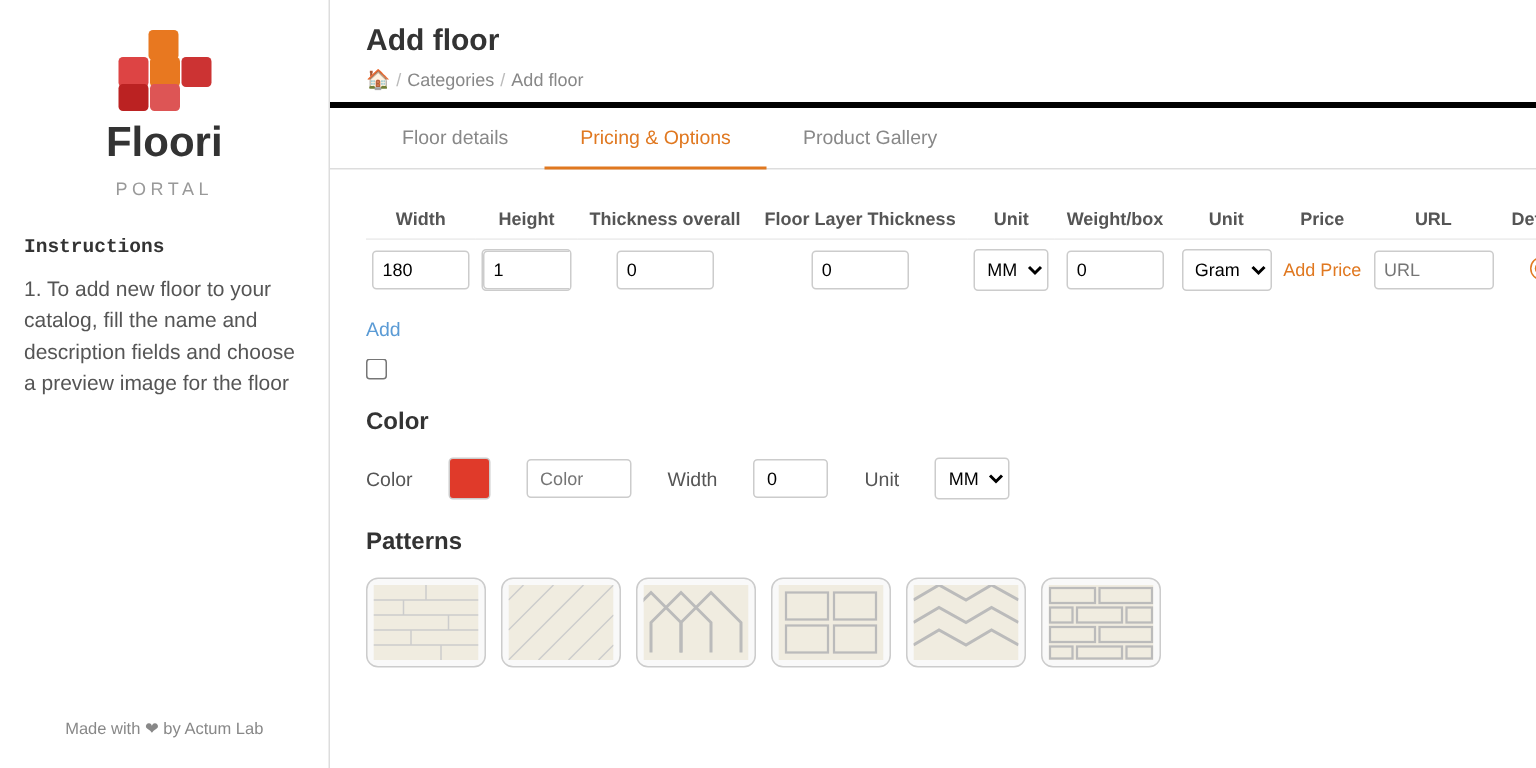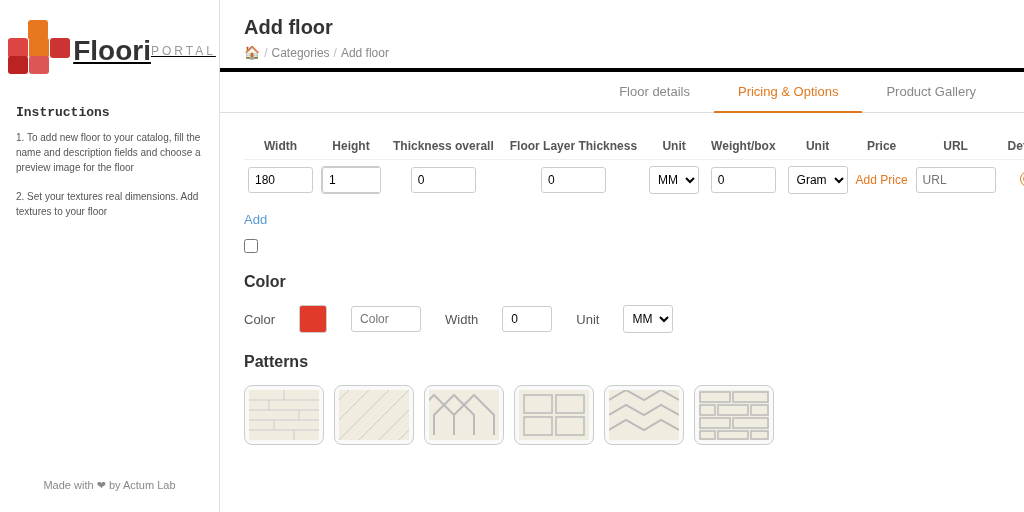--- a/index.html
+++ b/index.html
@@ -11,54 +11,53 @@
       background: #fff;
       border-right: 1px solid #ddd;
       display: flex;
       flex-direction: column;
       align-items: center;
       padding: 20px 16px;
       flex-shrink: 0;
     }
     .logo-area {
       display: flex;
-      flex-direction: row;
+      flex-direction: column;
       align-items: center;
       margin-bottom: 24px;
-      text-decoration: underline;
     }
     .logo-tiles {
       width: 70px;
       height: 55px;
       margin-bottom: 6px;
     }
     .logo-name {
       font-size: 28px;
       font-weight: bold;
       color: #333;
       line-height: 1;
     }
     .logo-portal {
       font-size: 12px;
       letter-spacing: 3px;
       color: #999;
-      margin-top: 0;
+      margin-top: 10px;
     }
     .sidebar-instructions {
       width: 100%;
     }
     .sidebar-instructions h3 {
       font-size: 13px;
       font-weight: bold;
       margin-bottom: 10px;
       color: #333;
       font-family: Liberation Mono, monospace;
     }
     .sidebar-instructions p {
-      font-size: 10px;
+      font-size: 14px;
       color: #555;
       line-height: 1.5;
       margin-bottom: 14px;
     }
     .sidebar-footer {
       margin-top: auto;
       font-size: 11px;
       color: #888;
       text-align: center;
     }
@@ -90,21 +89,20 @@
     }
     .breadcrumb a { color: #888; text-decoration: none; text-align: right; }
     .breadcrumb .sep { color: #bbb; }
 
     
     .tabs {
       display: flex;
       border-bottom: 1px solid #ddd;
       background: #fff;
       padding: 0 24px;
-      justify-content: flex-end;
     }
     .tab {
       padding: 12px 24px;
       font-size: 13px;
       color: #888;
       cursor: pointer;
       border-bottom: 2px solid transparent;
       margin-bottom: -1px;
     }
     .tab.active {
@@ -293,21 +291,20 @@
 
       <rect x="26" y="36" width="20" height="18" rx="3" fill="#d55"></rect>
     </svg>
     <div class="logo-name">Floori</div>
     <div class="logo-portal">PORTAL</div>
   </div>
 
   <div class="sidebar-instructions">
     <h3>Instructions</h3>
     <p>1. To add new floor to your catalog, fill the name and description fields and choose a preview image for the floor</p>
-    <p>2. Set your textures real dimensions. Add textures to your floor</p>
   </div>
 
   <div class="sidebar-footer">
     <span>Made with ❤ by Actum Lab</span>
   </div>
 </div>
 
 <div class="main">
   <div class="page-header">
     <div class="page-title">Add floor</div>

